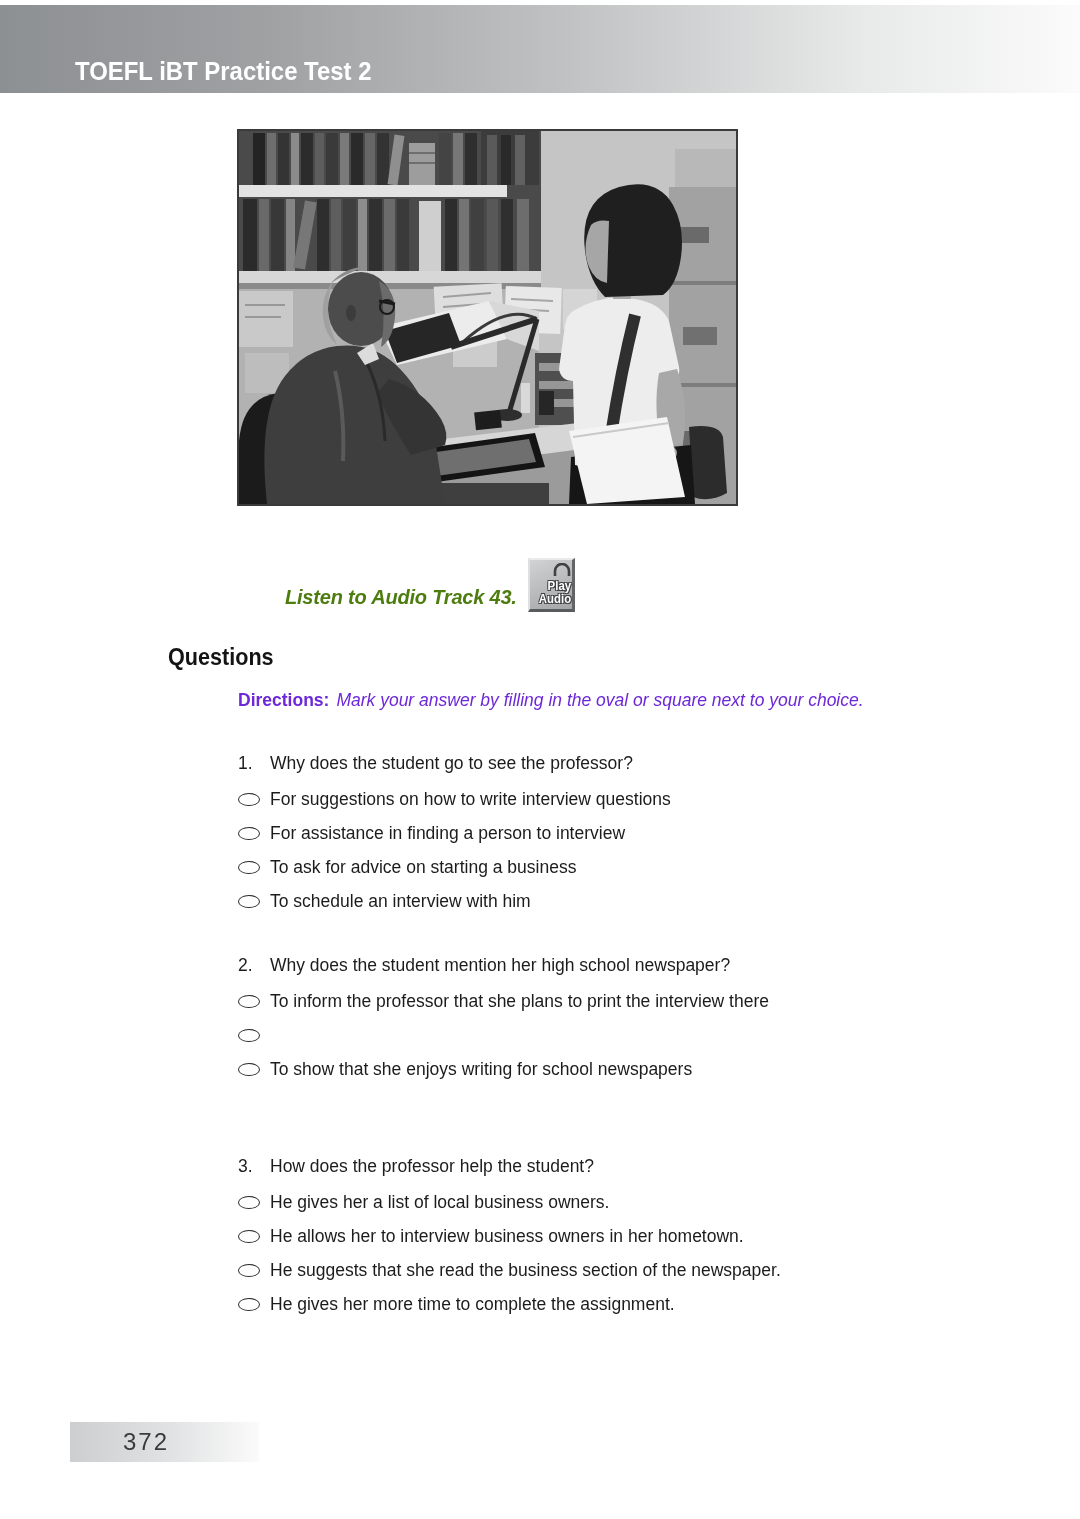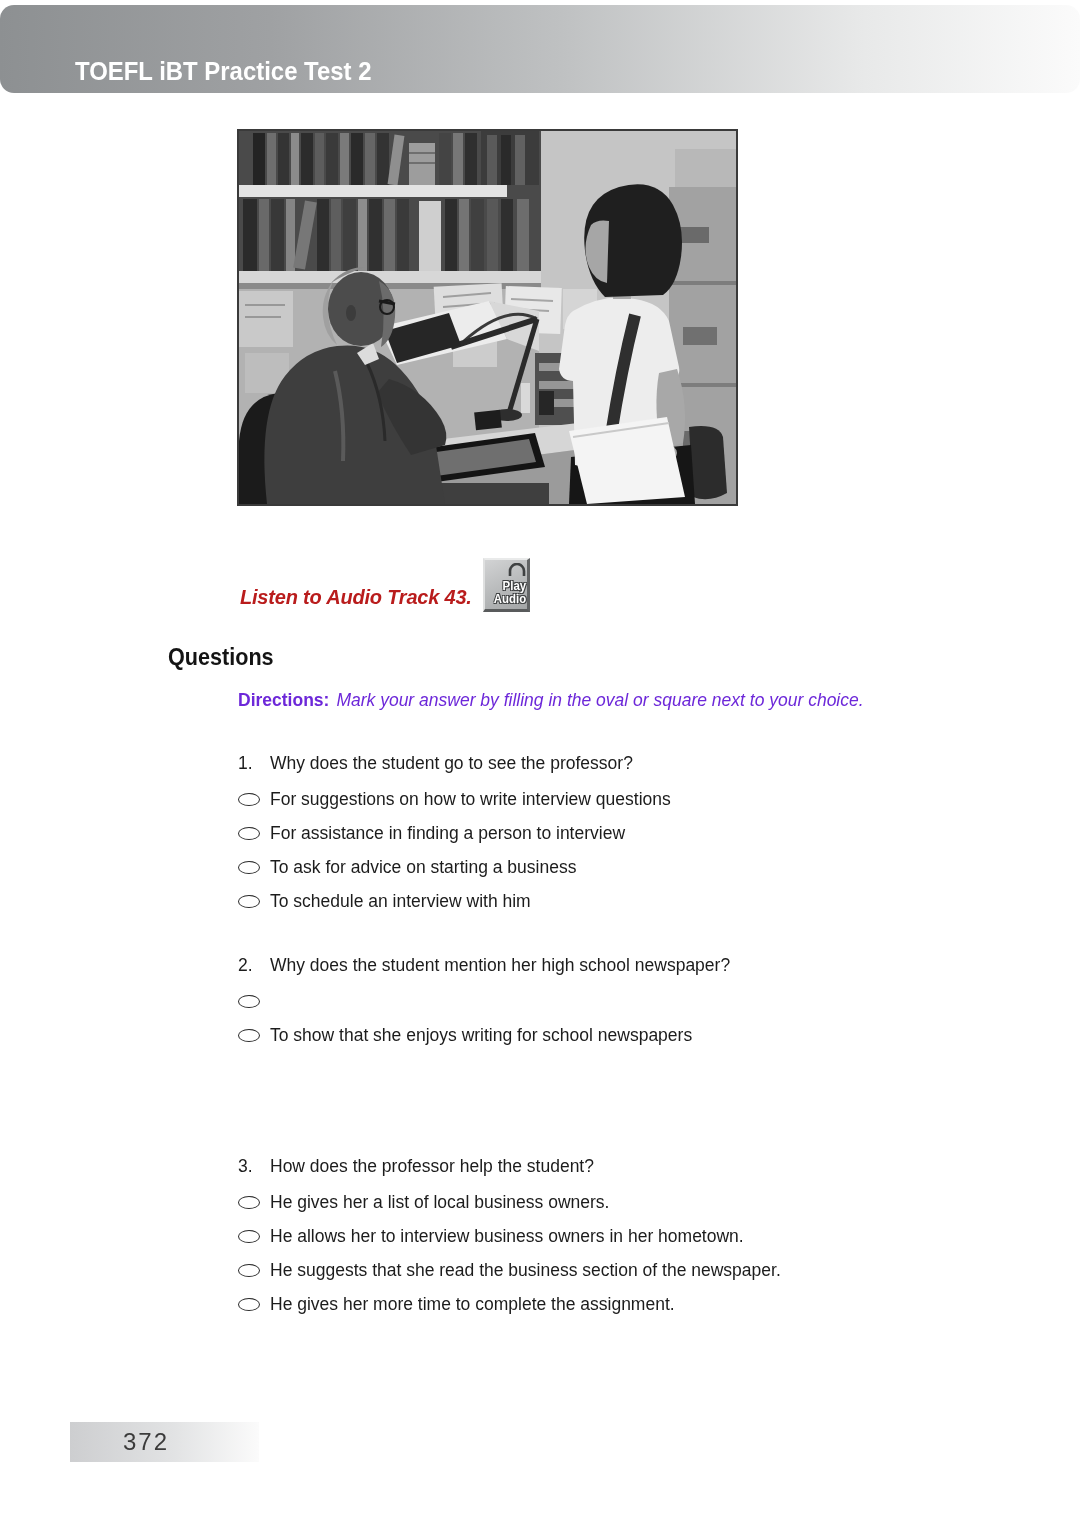--- a/index.html
+++ b/index.html
@@ -5,40 +5,39 @@
   html,body { margin:0; padding:0; background:#ffffff; }
   .page {
     position:relative; width:1080px; height:1519px; background:#ffffff;
     font-family:"Liberation Sans", sans-serif; color:#222; overflow:hidden;
   }
 
   
   .header-band {
     position:absolute; left:0; top:5px; width:1080px; height:88px;
     background:linear-gradient(90deg,#8d9092 0%,#9fa1a3 25%,#bfc1c2 52%,#e8e9e9 80%,#fbfbfb 100%);
-    border-radius:14px;
   }
   .header-title {
     position:absolute; left:75px; bottom:6px;
     font-size:26px; font-weight:bold; color:#ffffff; white-space:nowrap;
     transform:scaleX(0.92); transform-origin:left bottom; letter-spacing:0;
   }
 
   
   .photo-frame {
     position:absolute; left:237px; top:129px; width:497px; height:373px;
     border:2px solid #3a3a3a; background:#b0b0b0;
   }
   .photo-frame svg { display:block; width:100%; height:100%; }
 
   
   .audio-row { position:absolute; left:240px; top:558px; display:flex; align-items:flex-end; gap:11px; }
   .audio-instruction {
-    font-size:20px; font-weight:bold; font-style:italic; color:#b91c1c;
-    padding-bottom:3px; white-space:nowrap; letter-spacing:-0.2px;
+    font-size:20px; font-weight:bold; font-style:italic; color:#4d7c0f;
+    padding-bottom:3px; white-space:nowrap; letter-spacing:-0.2px;margin-left:45px;
   }
   .play-audio-btn {
     width:47px; height:54px; box-sizing:border-box; cursor:pointer;
     background:linear-gradient(155deg,#d2d3d4 0%,#b7b9ba 55%,#a3a5a6 100%);
     border-top:2px solid #e9eaea; border-left:2px solid #dfe0e0;
     border-right:3px solid #626465; border-bottom:3px solid #595b5c;
     display:flex; flex-direction:column; align-items:flex-end; padding-top:2px;
   }
   .btn-label {
     font-size:12px; line-height:12.5px; font-weight:bold; color:#ffffff; white-space:nowrap;
@@ -286,20 +285,26 @@
 
   <div class="q-block q-block-2">
     <div class="q-line">
       <span class="q-num">2.</span>
       <span class="q-text">Why does the student mention her high school newspaper?</span>
     </div>
     <div class="opt-row">
       <span class="oval-col">
           <span class="oval"></span>
         </span>
+      <span class="opt-text">To inform the professor that she plans to print the interview there</span>
+    </div>
+    <div class="opt-row">
+      <span class="oval-col">
+          <span class="oval"></span>
+        </span>
     </div>
     <div class="opt-row">
       <span class="oval-col">
           <span class="oval"></span>
         </span>
       <span class="opt-text">To show that she enjoys writing for school newspapers</span>
     </div>
   </div>
 
   <div class="q-block q-block-3">

